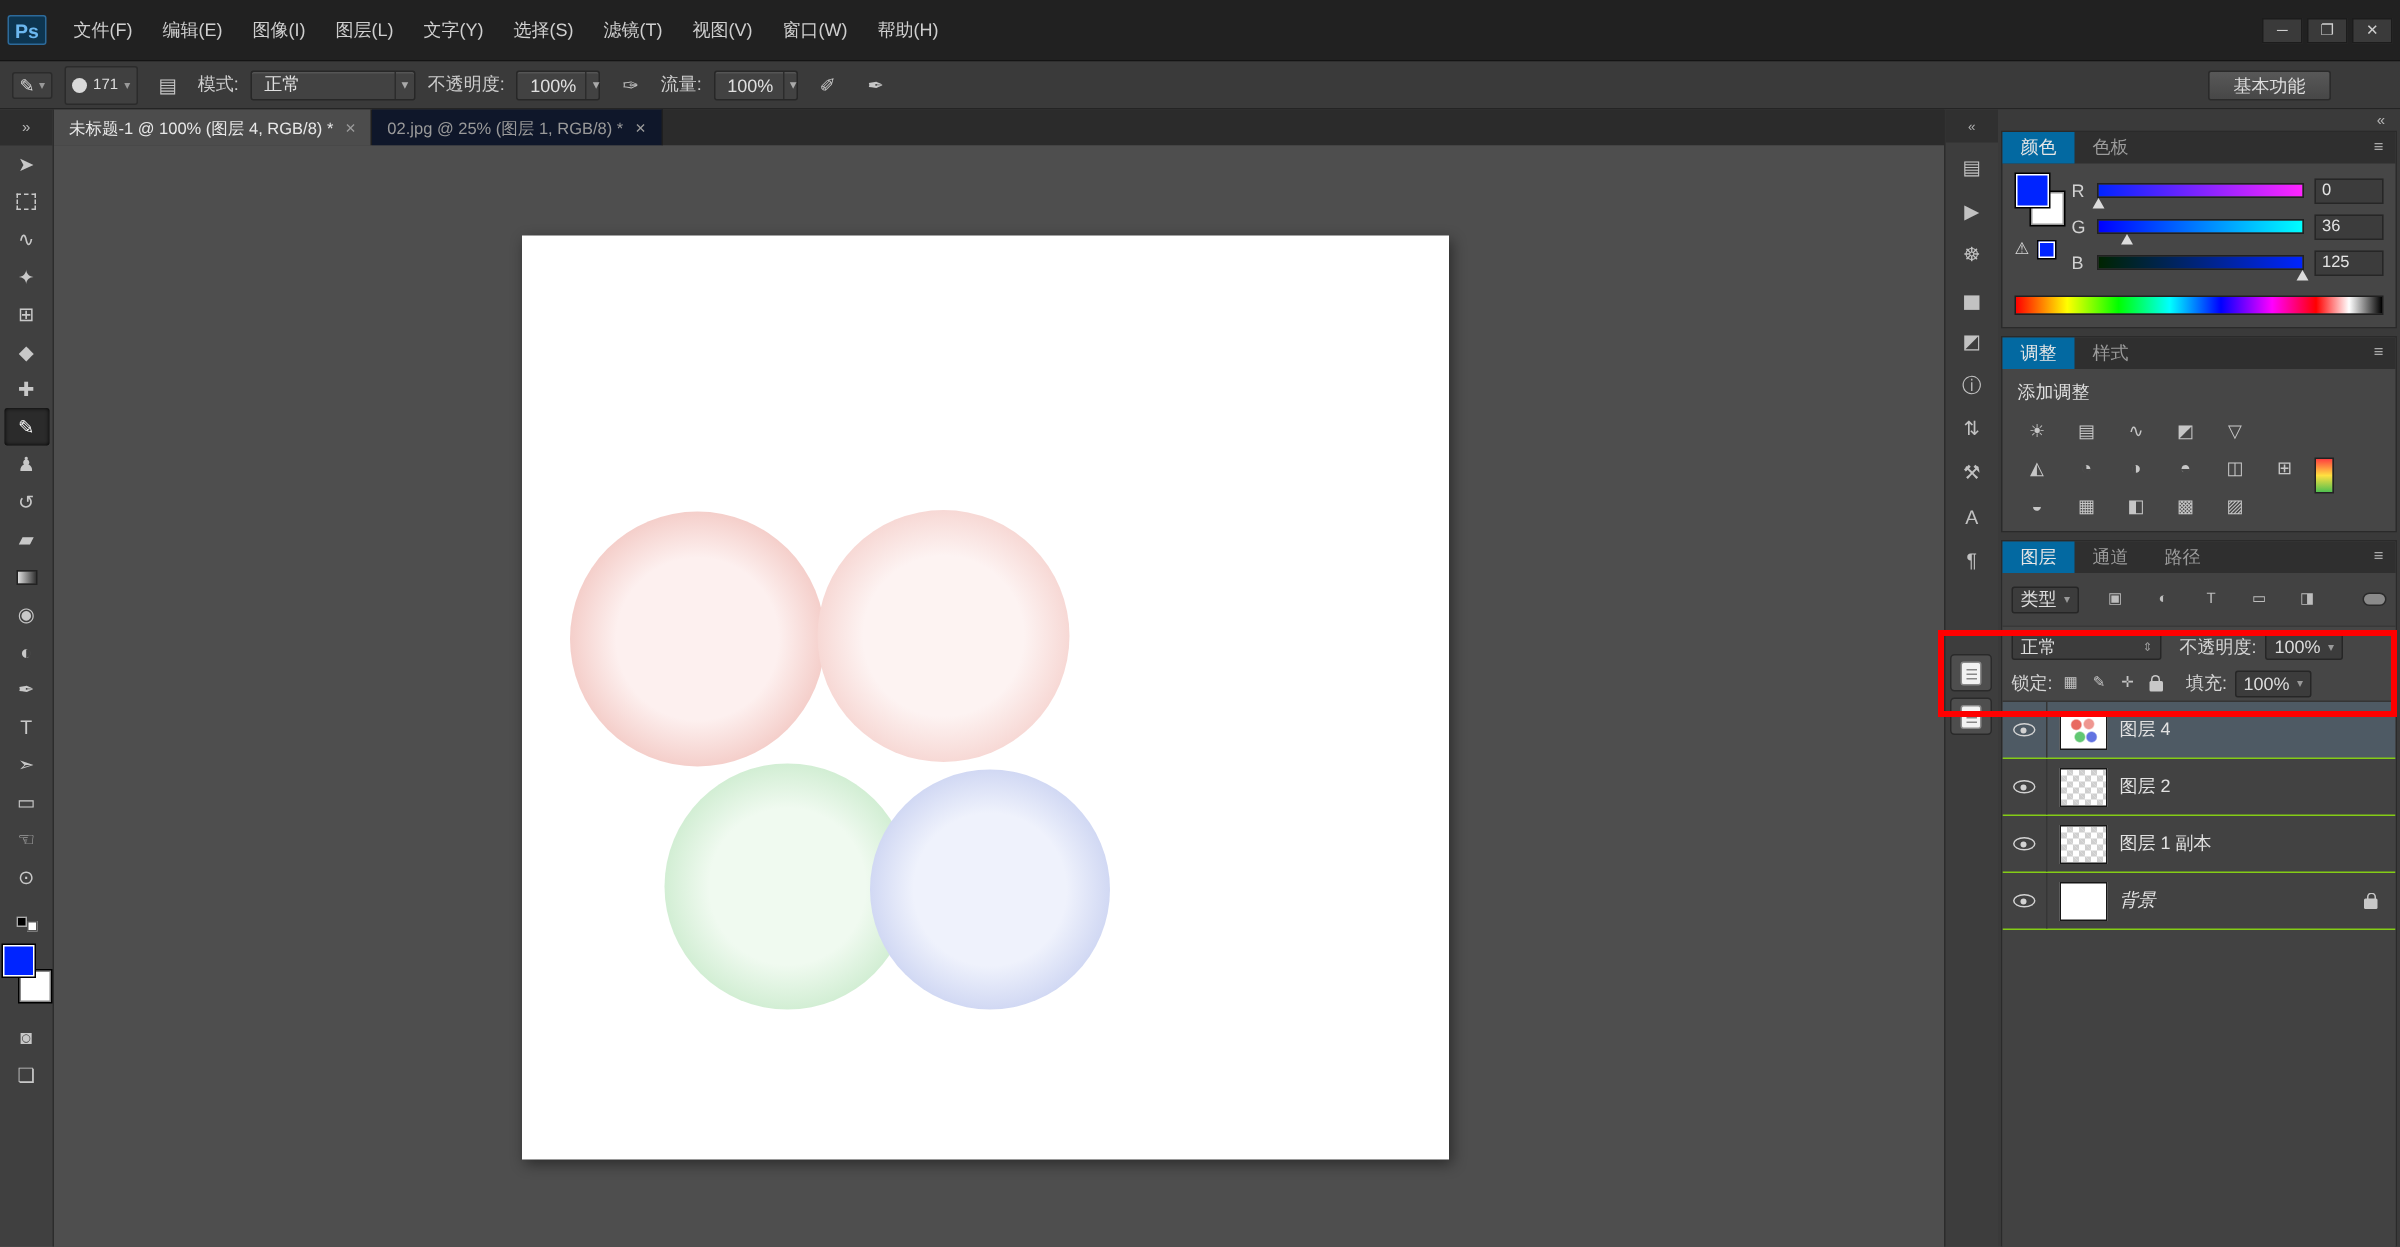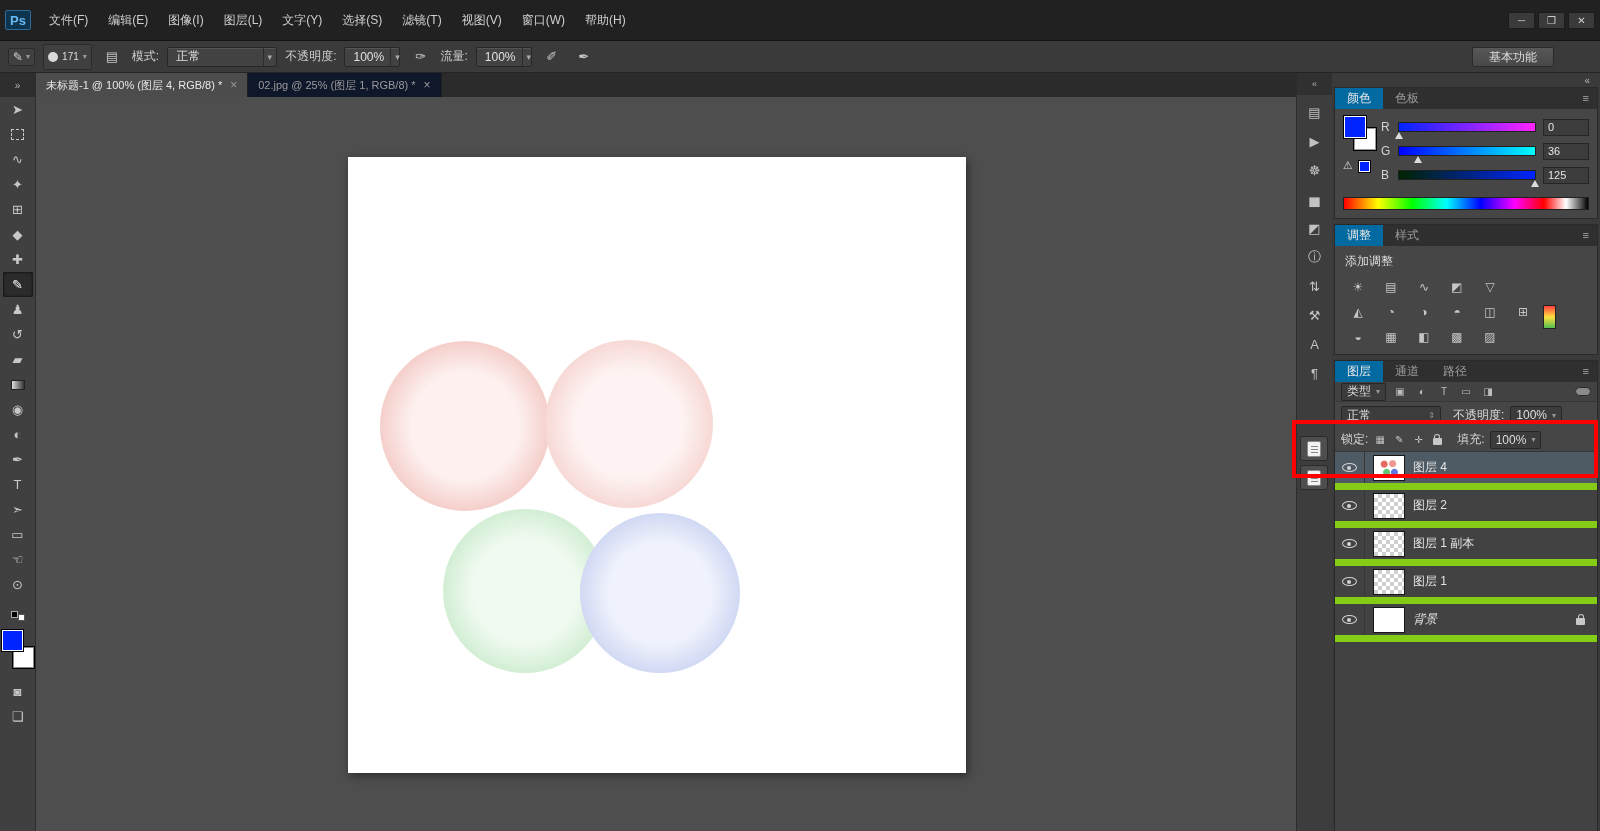--- a/index.html
+++ b/index.html
@@ -93,29 +93,29 @@
   .cfield{width:46px;height:17px;background:#3c3c3c;border:1px solid #262626;color:#e4e4e4;font-size:11px;line-height:15px;padding:0 4px}
   .ramp{height:13px;margin:8px 8px 8px 8px;border:1px solid #202020;background:linear-gradient(90deg,#ff0000 0%,#ffff00 14%,#00ff00 28%,#00ffff 42%,#0000ff 56%,#ff00ff 70%,#ff0000 82%,#ffffff 91%,#000000 100%)}
 
   
   .adj-head{padding:7px 10px 4px 10px;color:#dedede}
   .adj-row{display:flex;gap:11px;padding:3px 12px}
   .adj-ic{width:22px;height:19px;display:flex;align-items:center;justify-content:center;color:#c6c6c6;font-size:12px}
 
   
   .layers-panel{flex:1;margin-bottom:0;display:flex;flex-direction:column}
-  .lp-filter{height:20px;display:flex;align-items:center;gap:6px;padding:0 6px;border-bottom:1px solid #383838;background:#424242}
+  .lp-filter{height:36px;display:flex;align-items:center;gap:16px;padding:0 6px;border-bottom:1px solid #383838;background:#424242}
   .dd-sm{height:18px;background:#3c3c3c;border:1px solid #262626;display:inline-flex;align-items:center;gap:5px;padding:0 5px;color:#ddd;border-radius:2px}
   .f-ic{width:16px;height:16px;display:flex;align-items:center;justify-content:center;color:#bdbdbd;font-size:10px}
   .lp-switch{margin-left:auto;width:16px;height:9px;background:#8a8a8a;border-radius:5px;border:1px solid #2a2a2a}
   .lp-blend{height:26px;display:flex;align-items:center;gap:6px;padding:0 6px;background:#464646}
   .lp-lock{height:24px;display:flex;align-items:center;gap:5px;padding:0 6px;background:#464646;border-bottom:1px solid #353535}
   .lk-ic{width:14px;height:14px;display:flex;align-items:center;justify-content:center;color:#c4c4c4;font-size:10px}
   .lrows{flex:1;background:#424242;overflow:hidden}
-  .lrow{height:38px;display:flex;align-items:center;border-bottom:7px solid #84cc16}
+  .lrow{height:38px;display:flex;align-items:center;border-bottom:1px solid #84cc16}
   .lrow.sel{background:#4e5a64}
   .eyecell{width:30px;align-self:stretch;border-right:1px solid #363636;display:flex;align-items:center;justify-content:center}
   .eye{display:inline-block;width:15px;height:9px;border:1px solid #d2d2d2;border-radius:50%;position:relative}
   .eye::after{content:"";position:absolute;left:4px;top:1.5px;width:4px;height:4px;background:#d2d2d2;border-radius:50%}
   .thumb{width:32px;height:26px;margin:0 8px;border:1px solid #161616;flex:none}
   .checker{background-color:#fff;background-image:linear-gradient(45deg,#cfcfcf 25%,transparent 25%,transparent 75%,#cfcfcf 75%),linear-gradient(45deg,#cfcfcf 25%,transparent 25%,transparent 75%,#cfcfcf 75%);background-size:8px 8px;background-position:0 0,4px 4px}
   .white{background:#fff}
   .art{background:
     radial-gradient(circle at 34% 34%,rgba(228,80,70,.85) 0 3px,transparent 4px),
     radial-gradient(circle at 62% 32%,rgba(228,80,70,.6) 0 3px,transparent 4px),
@@ -449,27 +449,20 @@
             <div class="eyecell">
                 <span class="eye"></span>
               </div>
             <div class="thumb checker"></div>
             <span class="lname">图层 1 副本</span>
           </div>
           <div class="lrow">
             <div class="eyecell">
                 <span class="eye"></span>
               </div>
-            <div class="thumb checker"></div>
-            <span class="lname">图层 1</span>
-          </div>
-          <div class="lrow">
-            <div class="eyecell">
-                <span class="eye"></span>
-              </div>
             <div class="thumb white"></div>
             <span class="lname bgname">背景</span>
             <span class="row-lock"><span class="padlock"></span></span>
           </div>
         </div>
       </div>
     </div>
   </div>
 </div>
 

